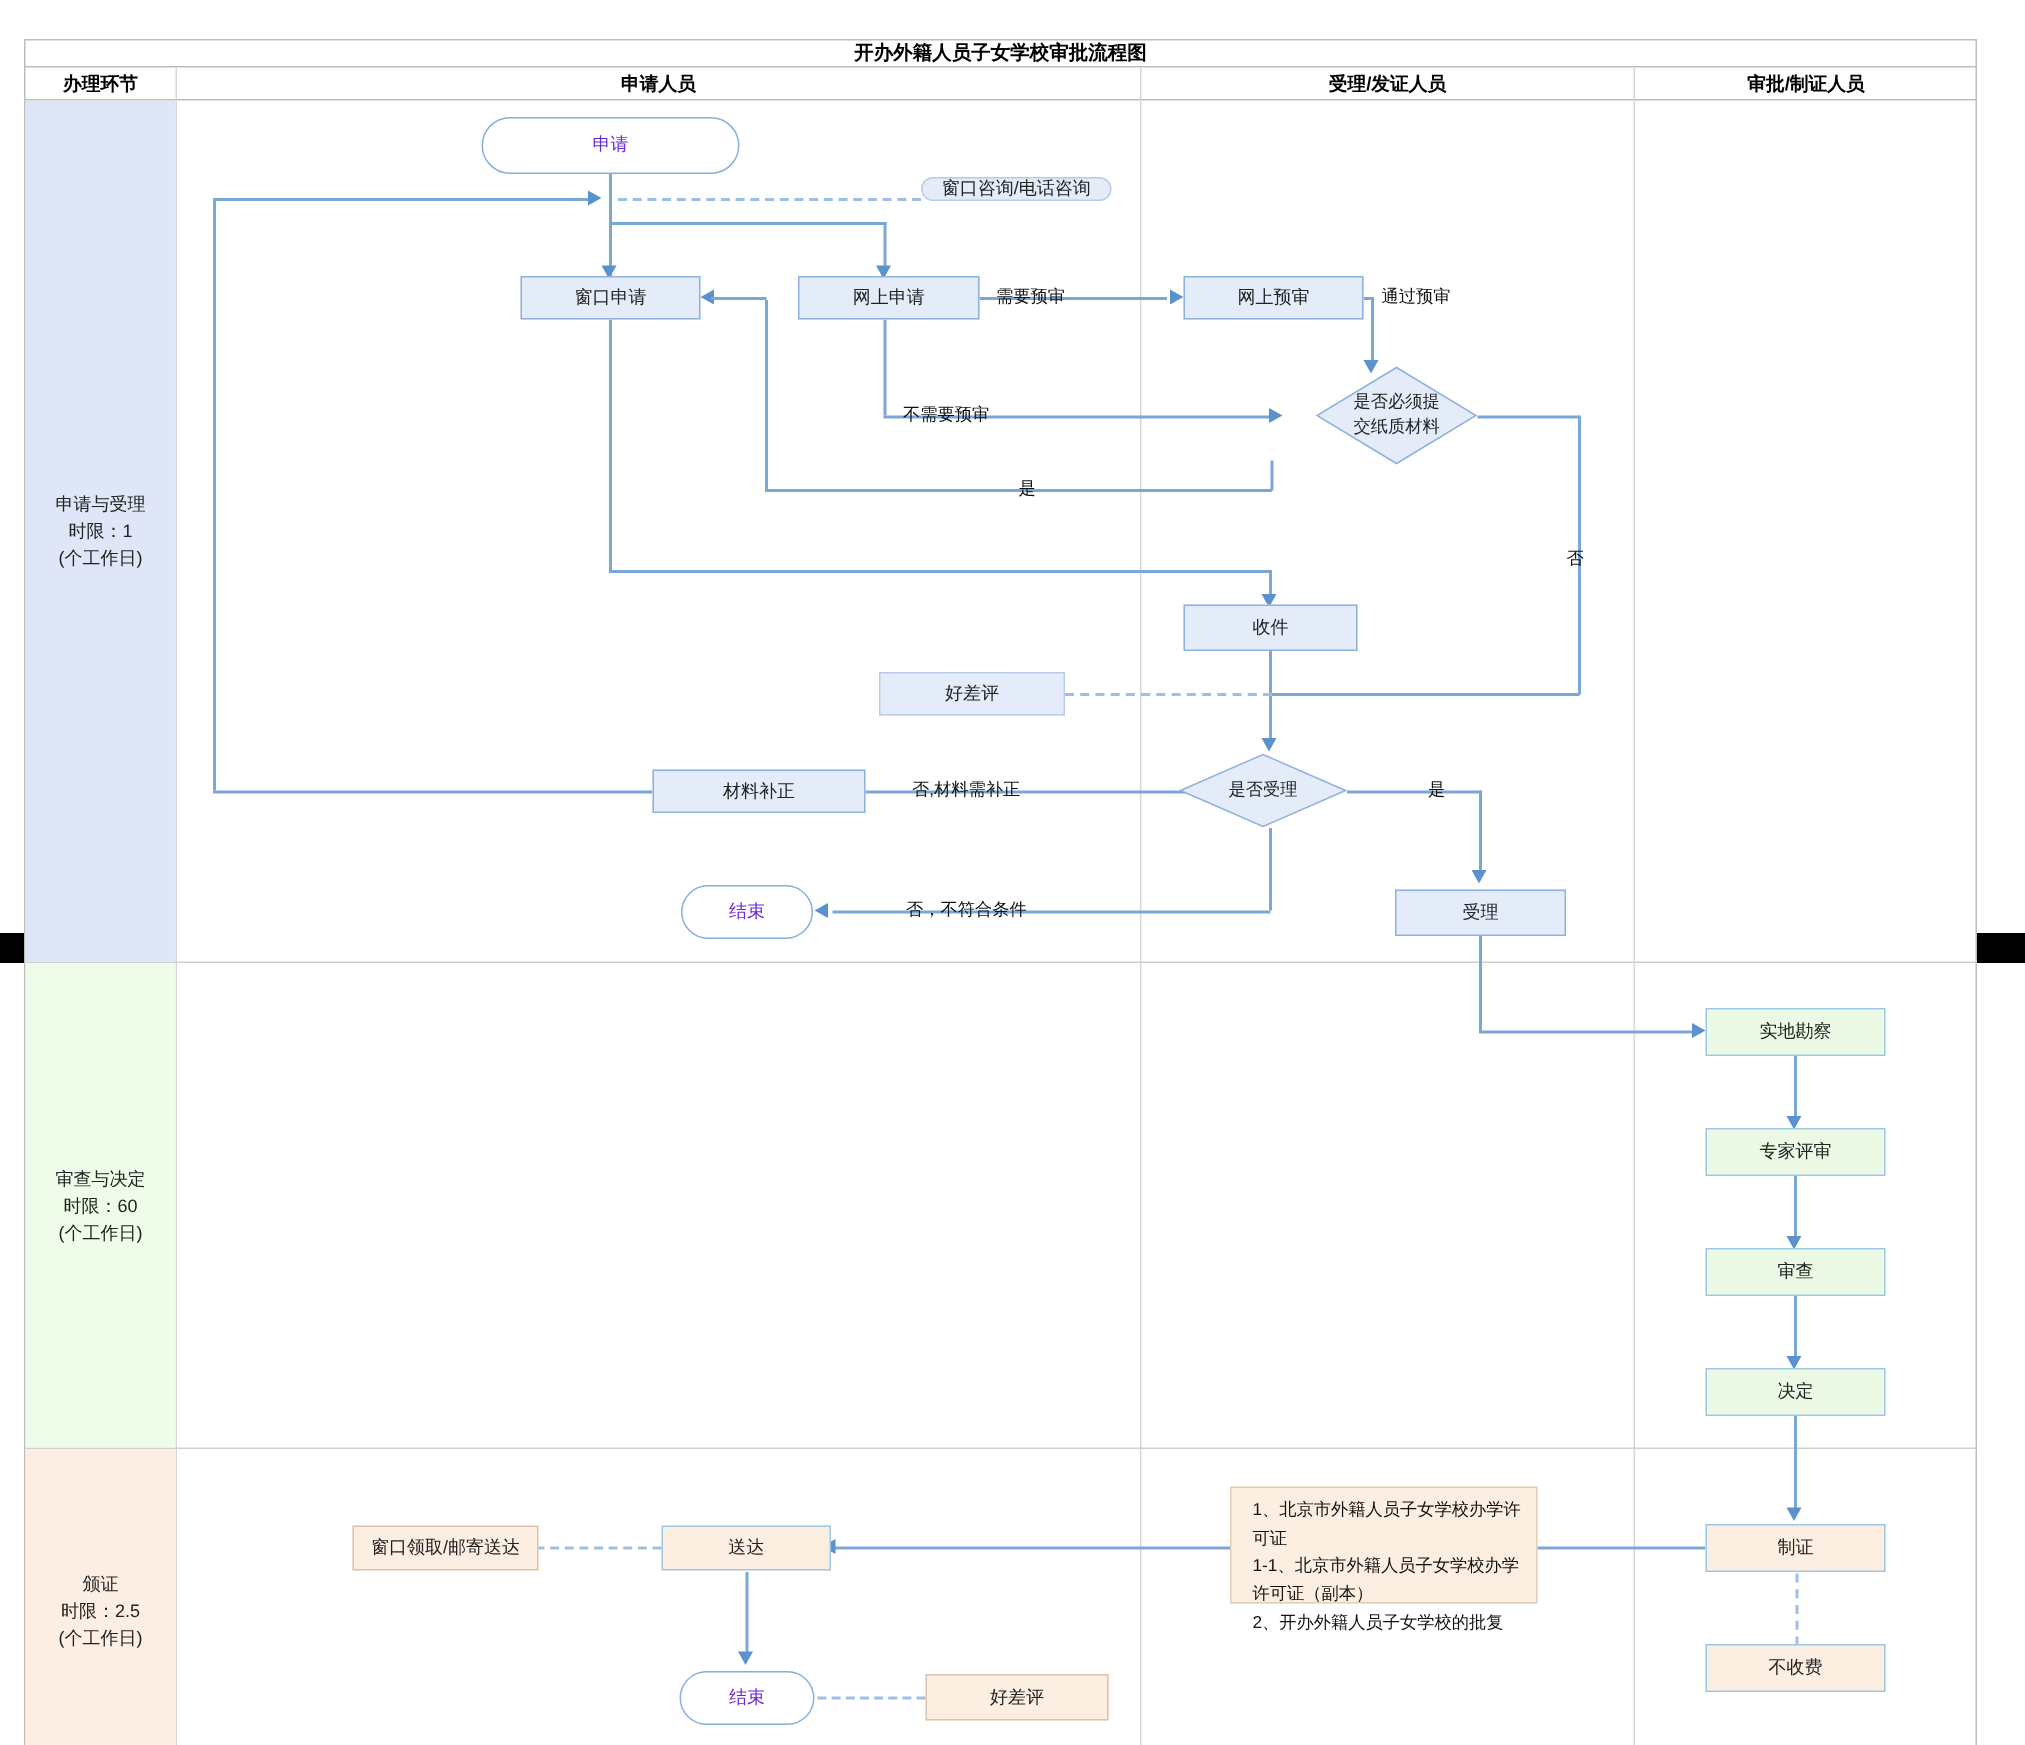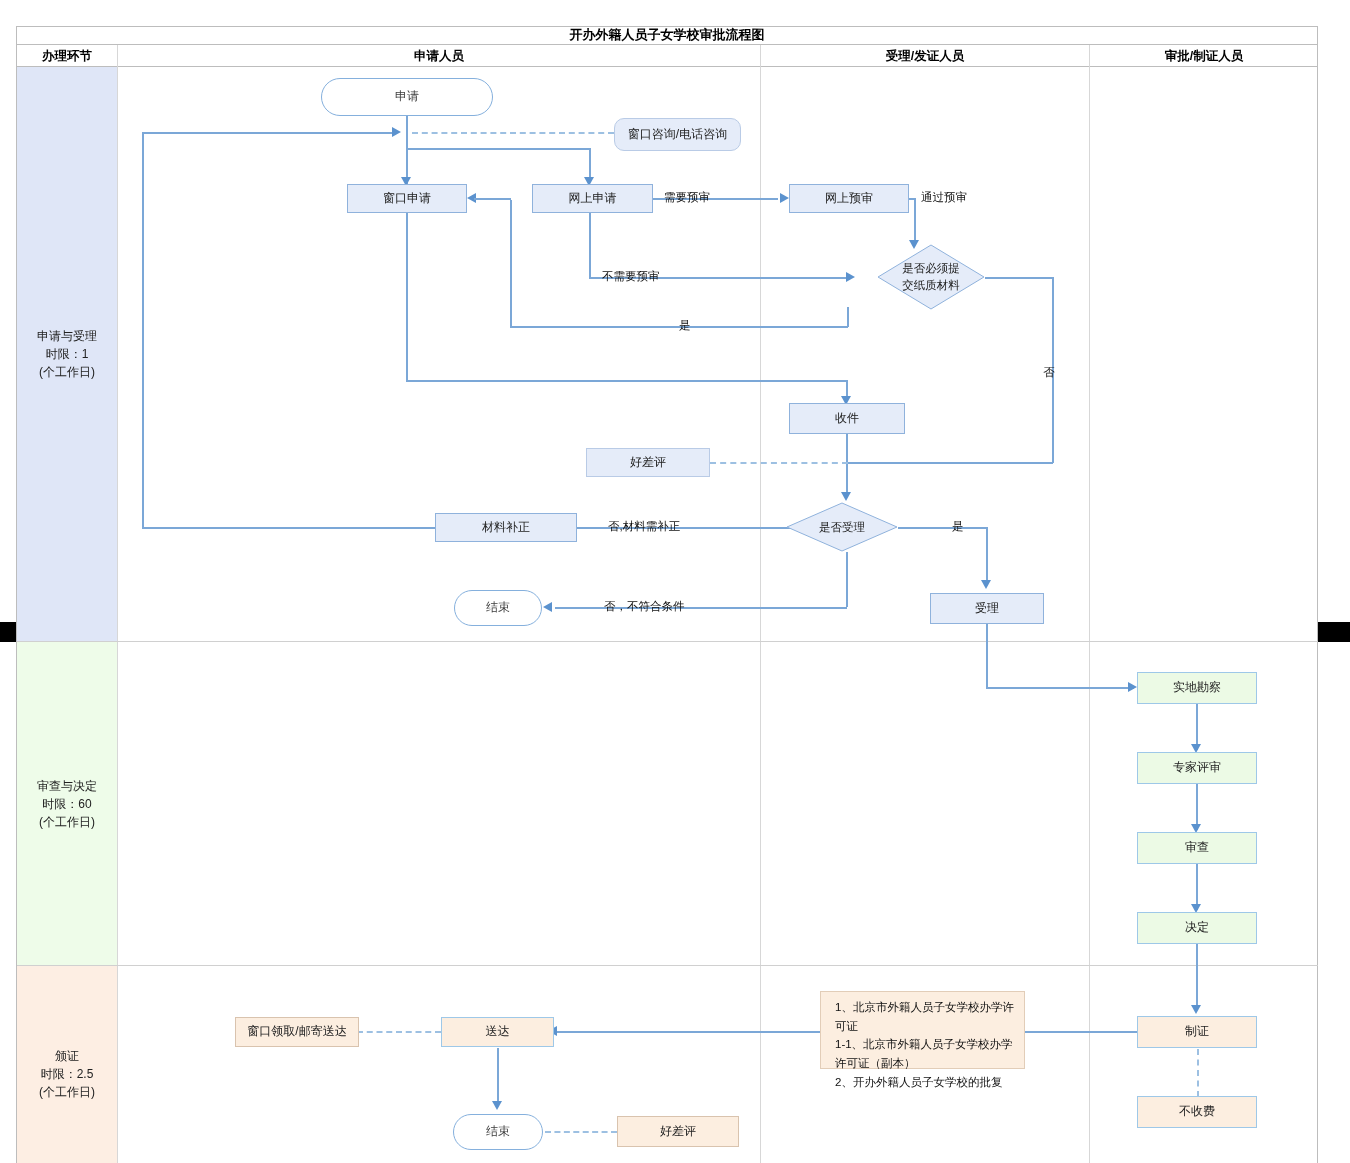--- a/index.html
+++ b/index.html
@@ -22,21 +22,21 @@
   .band-blue{background:#dfe6f7;}
   .band-green{background:#eefce9;align-items:center;}
   .band-orange{background:#fdeee3;}
 
   
   .node{position:absolute;box-sizing:border-box;display:flex;align-items:center;justify-content:center;
         text-align:center;font-size:12px;line-height:1.45;}
   .n-blue{background:#e5ecf9;border:1px solid #8fb2dc;color:#222;}
   .n-green{background:#ecfae5;border:1px solid #9ec8e8;color:#222;}
   .n-orange{background:#fceee0;border:1px solid #9ec8e8;color:#222;}
-  .n-term{background:#fff;border:1px solid #85b0dd;border-radius:22px;color:#404040;}
+  .n-term{background:#fff;border:1px solid #85b0dd;border-radius:22px;color:#6d28d9;}
   .n-note{background:#e5ecf9;border:1px solid #b9cbe6;color:#222;}
   .n-note-orange{background:#fceee0;border:1px solid #d9c3ae;color:#222;}
   .doclist{position:absolute;box-sizing:border-box;background:#fceee0;border:1px solid #e2cdb8;
            font-size:11.5px;line-height:1.62;color:#111;padding:6px 8px 6px 14px;}
 
   
   .dia{position:absolute;}
   .dia svg{display:block;}
   .dia .dlabel{position:absolute;left:0;top:0;width:100%;height:100%;
         display:flex;flex-direction:column;align-items:center;justify-content:center;
@@ -180,21 +180,21 @@
   <div class="arrow ar-l" style="left:548px;top:1004px;"></div>
 
   <div class="dash-h" style="left:357px;top:1009px;width:84px;"></div>
 
   <div class="conn cv" style="left:497px;top:1026px;height:58px;"></div>
   <div class="arrow ar-d" style="left:492px;top:1079px;"></div>
 
   <div class="dash-h" style="left:545px;top:1109px;width:72px;"></div>
 
   <div class="node n-term" style="left:321px;top:56px;width:172px;height:38px;">申请</div>
-  <div class="node n-note" style="left:614px;top:96px;width:127px;height:33px;border-radius:10px;">窗口咨询/电话咨询</div>
+  <div class="node n-note" style="left:614px;top:96px;width:127px;height:16px;border-radius:10px;">窗口咨询/电话咨询</div>
   <div class="node n-blue" style="left:347px;top:162px;width:120px;height:29px;">窗口申请</div>
   <div class="node n-blue" style="left:532px;top:162px;width:121px;height:29px;">网上申请</div>
   <div class="node n-blue" style="left:789px;top:162px;width:120px;height:29px;">网上预审</div>
 
   <div class="dia" style="left:877px;top:222px;width:108px;height:66px;">
     <svg width="108" height="66" viewBox="0 0 108 66">
       <polygon points="54,1 107,33 54,65 1,33" fill="#e5ecf9" stroke="#8fb2dc" stroke-width="1"></polygon>
     </svg>
     <div class="dlabel">
       <span>是否必须提</span>

